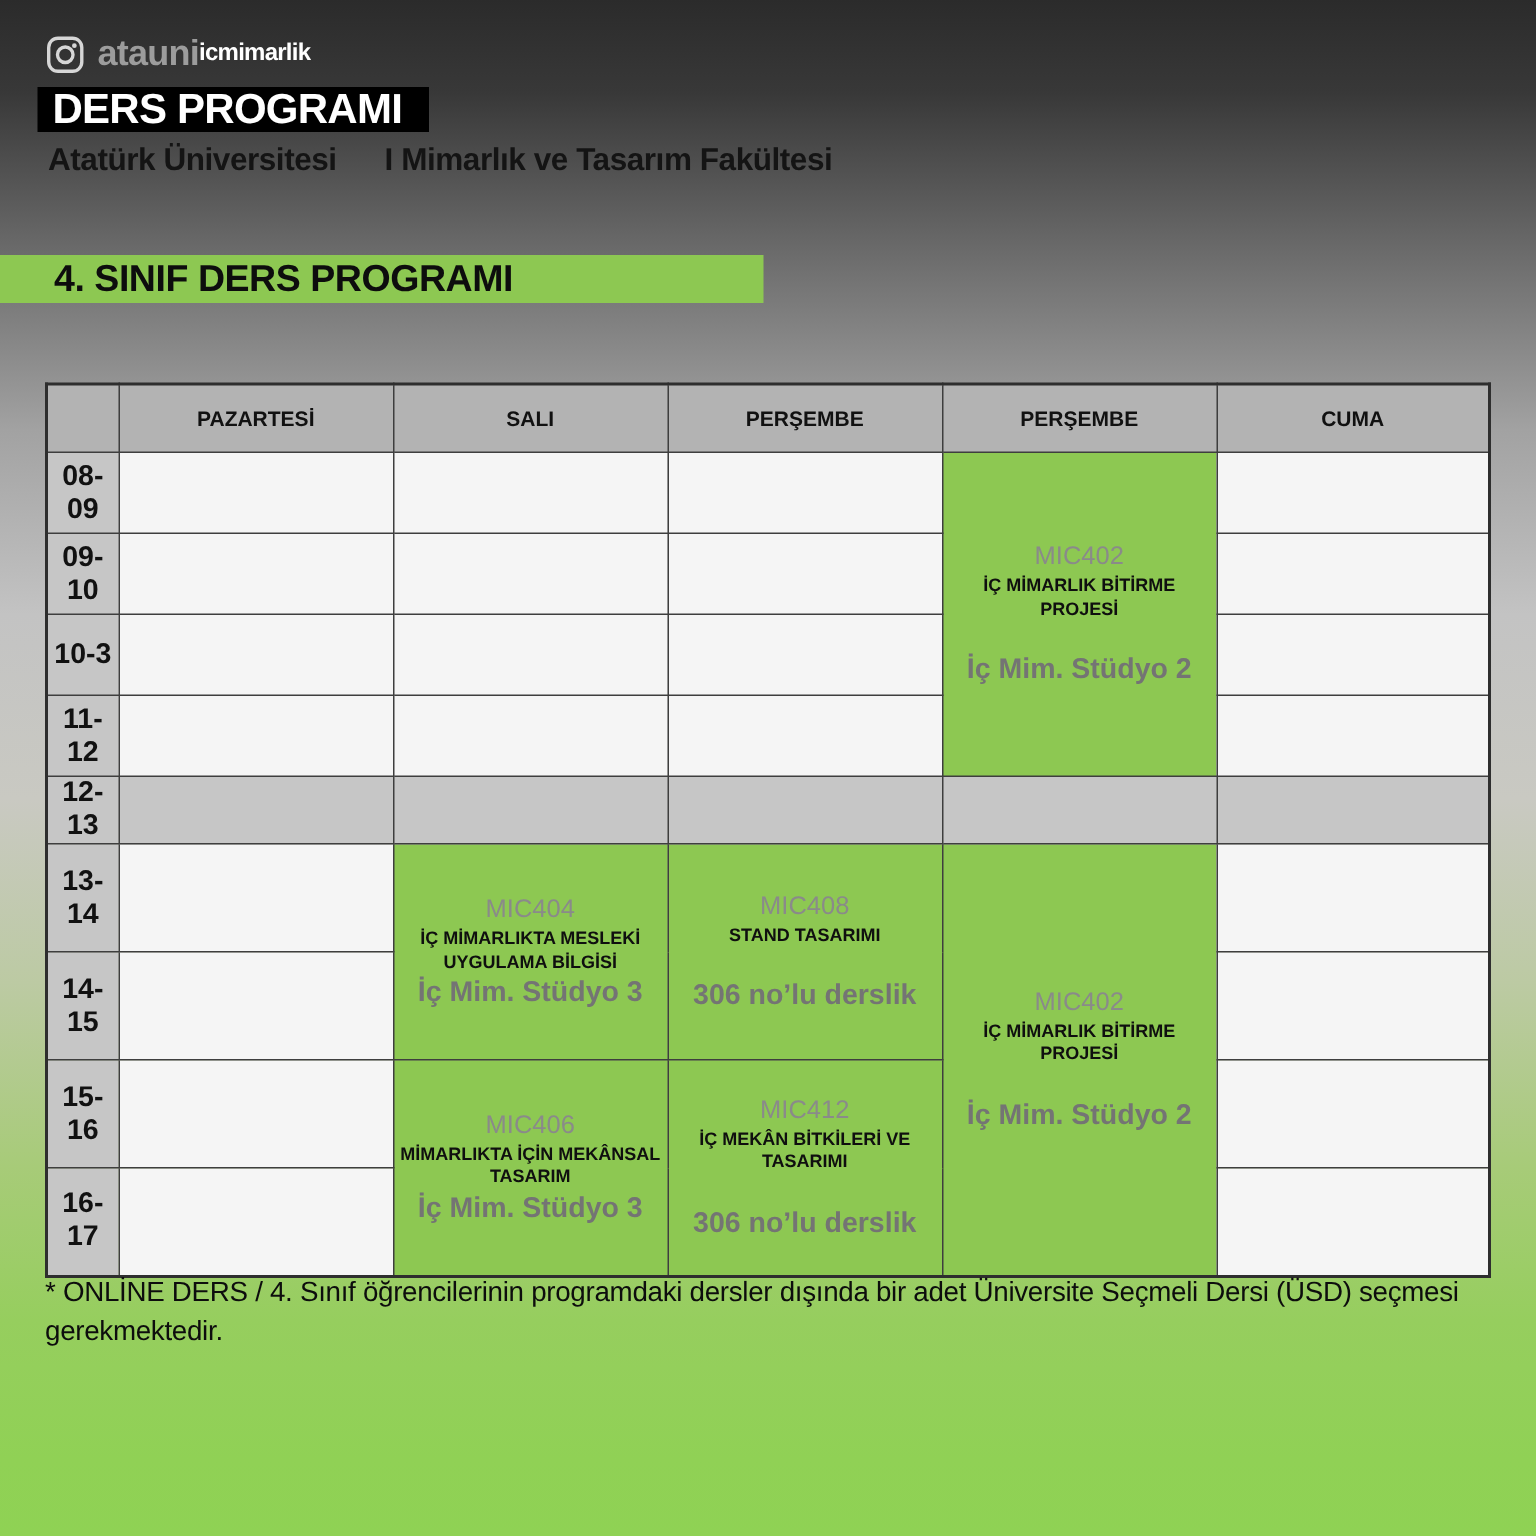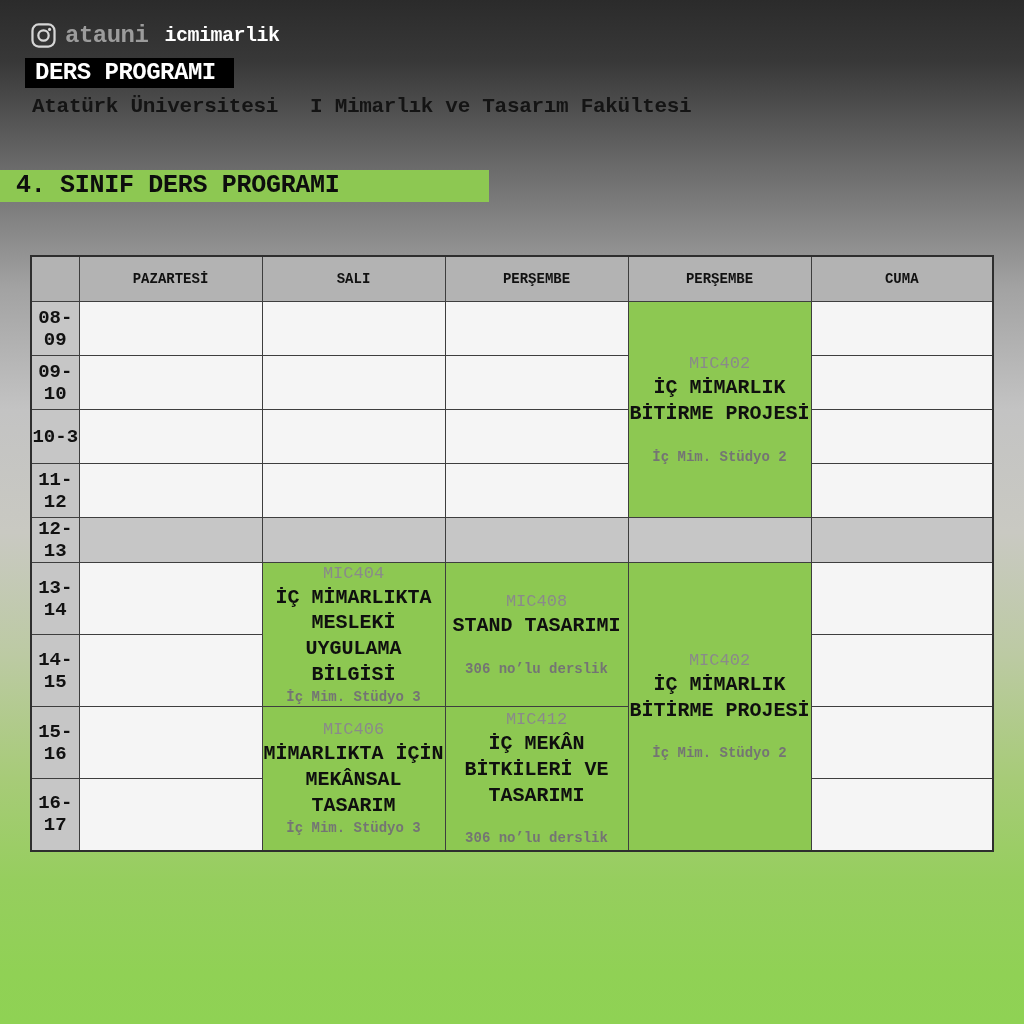--- a/index.html
+++ b/index.html
@@ -1,68 +1,68 @@
 <!DOCTYPE html>
 <html><head>
 <meta charset="utf-8">
 <style>
   html,body{margin:0;padding:0;}
   .canvas{
     position:relative;
     width:1024px;height:1024px;
     overflow:hidden;
-    font-family:Liberation Mono, monospace;
+    font-family:Liberation Sans, sans-serif;
     background:linear-gradient(180deg,
       #2b2b2b 0%, #383838 6%, #696969 16%, #a2a2a2 28%,
       #c3c3c3 40%, #c9c9c2 52%, #bccaa3 64%, #a7cb78 76%,
       #96ce5e 86%, #90d155 95%, #8fd254 100%);
   }
   
   .ig-row{position:absolute;left:30px;top:22px;display:flex;align-items:center;}
   .ig-icon{display:inline-flex;margin-right:8px;}
   .ig-gray{color:#9c9c9c;font-size:24px;font-weight:bold;letter-spacing:-0.5px;}
-  .ig-white{color:#ffffff;font-size:20px;font-weight:bold;letter-spacing:-0.5px;margin-left:16px;}
+  .ig-white{color:#ffffff;font-size:16px;font-weight:bold;letter-spacing:-0.5px;}
   .ders-box{
     position:absolute;left:25px;top:58px;height:30px;line-height:30px;
-    background:#000;color:#fff;font-size:24px;font-weight:bold;
+    background:#000;color:#fff;font-size:28px;font-weight:bold;
     padding:0 18px 0 10px;letter-spacing:-0.5px;
   }
   .uni-line{position:absolute;left:32px;top:95px;font-size:21px;font-weight:bold;color:#141414;letter-spacing:-0.3px;}
   .uni-line .fak{margin-left:32px;}
   .black-bar{
     position:absolute;left:0;top:123px;width:962px;height:33px;line-height:33px;
     background:#000;padding-left:30px;font-size:24px;font-weight:bold;letter-spacing:-0.3px;
   }
   .black-bar .dept{color:#ed7c31;}
   .black-bar .sem{color:#ffffff;margin-left:7px;}
   .section-bar{
     position:absolute;left:0;top:170px;width:473px;height:32px;line-height:32px;
-    background:#8dc852;padding-left:16px;color:#0d0d0d;
+    background:#8dc852;padding-left:36px;color:#0d0d0d;
     font-size:25px;font-weight:bold;letter-spacing:-0.3px;
   }
   
   table.schedule{
     position:absolute;left:30px;top:255px;
     width:962px;border-collapse:collapse;table-layout:fixed;
     border:2px solid #2e2e2e;
   }
   table.schedule th, table.schedule td{
     border:1px solid #3e3e3e;padding:0;text-align:center;vertical-align:middle;
   }
   tr.head th{background:#b3b3b3;color:#111;font-size:14px;font-weight:bold;height:44px;}
   th.time{background:#c6c6c6;color:#111;font-size:19px;font-weight:bold;}
   tr.morning{height:54px;}
   tr.lunch{height:34px;}
   tr.lunch td, tr.lunch th{background:#c6c6c6;}
   tr.afternoon{height:72px;}
   td.empty{background:#f5f5f5;}
   td.course{background:#8dc852;padding:4px 6px;}
   .code{color:#8a8a8a;font-size:17px;margin-bottom:2px;}
-  .title{color:#0f0f0f;font-weight:bold;font-size:20px;line-height:1.28;}
-  .room{color:#747474;font-weight:bold;font-size:14px;margin-top:2px;}
+  .title{color:#0f0f0f;font-weight:bold;font-size:12px;line-height:1.28;}
+  .room{color:#747474;font-weight:bold;font-size:19px;margin-top:2px;}
   .room.gap{margin-top:22px;}
   
   .footnote{
     position:absolute;left:30px;top:848px;width:965px;
     color:#0d0d0d;font-size:18.5px;line-height:1.4;letter-spacing:-0.2px;
   }
 </style>
 </head>
 <body>
 
@@ -193,14 +193,15 @@
       <td class="empty"></td>
     </tr>
     <tr class="afternoon">
       <th class="time">16-17</th>
       <td class="empty"></td>
       <td class="empty"></td>
     </tr>
   </tbody>
     </table>
 
+  <div class="footnote">* ONLİNE DERS / 4. Sınıf öğrencilerinin programdaki dersler dışında bir adet Üniversite Seçmeli Dersi (ÜSD) seçmesi gerekmektedir.</div>
 
 </div>
 
 </body></html>

